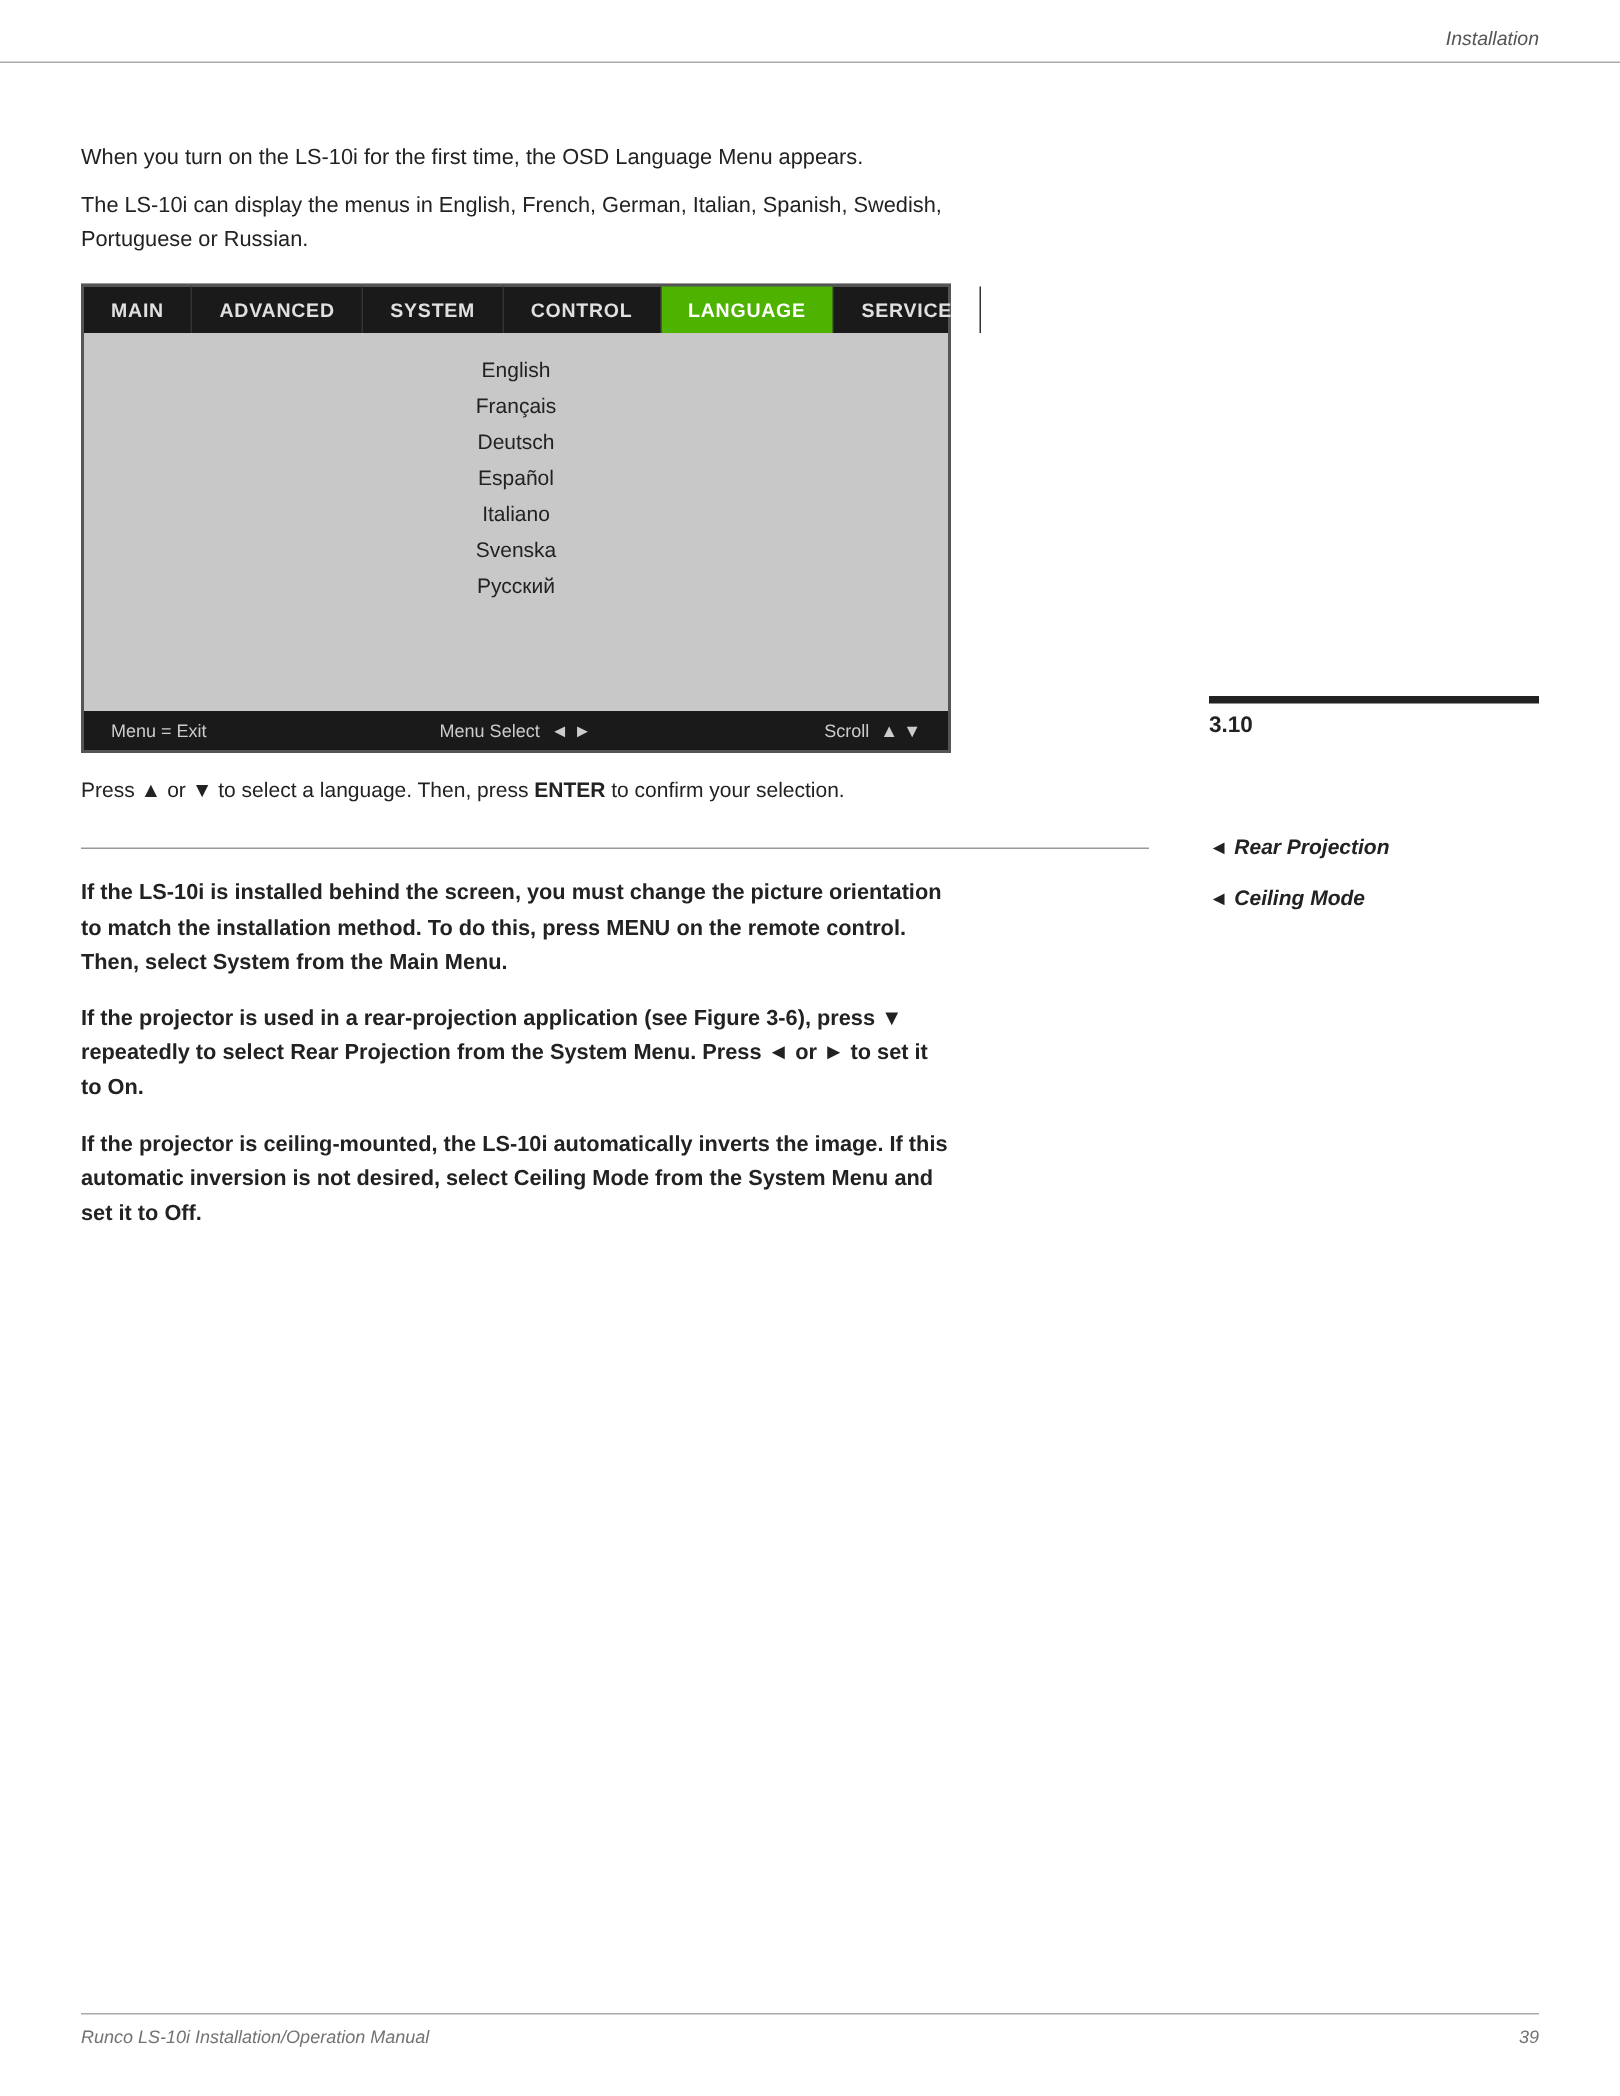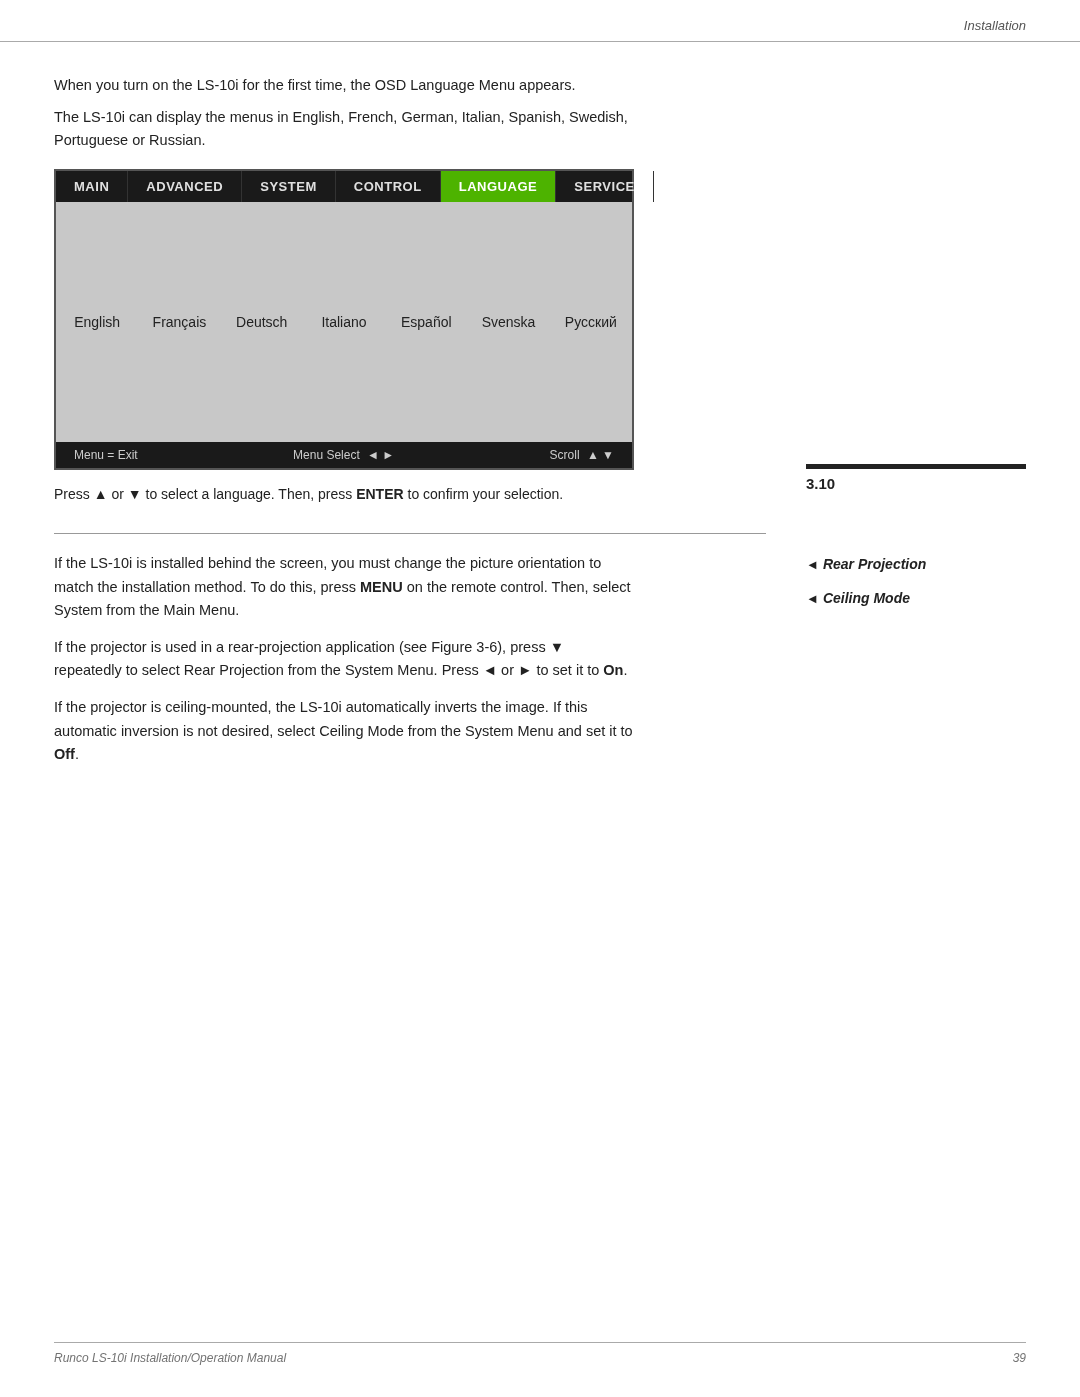--- a/index.html
+++ b/index.html
@@ -25,20 +25,21 @@
     .page-content {
       display: flex;
       flex-direction: row;
       padding: 32px 54px 0 54px;
       gap: 40px;
     }
 
     .left-column {
       flex: 1;
       min-width: 0;
+      margin-top: 20px;
     }
 
     .right-column {
       width: 220px;
       flex-shrink: 0;
     }
 
     
     .section-heading-block {
       margin-bottom: 24px;
@@ -98,21 +99,21 @@
     .osd-menu-item.active {
       background: #4db300;
       color: #ffffff;
     }
 
     .osd-body {
       background: #c8c8c8;
       padding: 12px 0 12px 0;
       min-height: 240px;
       display: flex;
-      flex-direction: row;
+      flex-direction: column;
       align-items: center;
     }
 
     .osd-lang-item {
       font-size: 14px;
       color: #222;
       padding: 4px 0;
       width: 100%;
       text-align: center;
     }
@@ -143,20 +144,21 @@
     
     .section-separator {
       border: none;
       border-top: 1px solid #999;
       margin: 28px 0 0 0;
     }
 
     
     .section-310 {
       margin-top: 18px;
+      font-weight: bold;
     }
 
     .body-text {
       font-size: 14.5px;
       line-height: 1.6;
       margin-bottom: 14px;
       max-width: 580px;
     }
 
     
@@ -214,22 +216,22 @@
         <div class="osd-menu-item">ADVANCED</div>
         <div class="osd-menu-item">SYSTEM</div>
         <div class="osd-menu-item">CONTROL</div>
         <div class="osd-menu-item active">LANGUAGE</div>
         <div class="osd-menu-item">SERVICE</div>
       </div>
       <div class="osd-body">
         <div class="osd-lang-item">English</div>
         <div class="osd-lang-item">Français</div>
         <div class="osd-lang-item">Deutsch</div>
+        <div class="osd-lang-item">Español</div>
         <div class="osd-lang-item">Italiano</div>
-        <div class="osd-lang-item">Español</div>
         <div class="osd-lang-item">Svenska</div>
         <div class="osd-lang-item">Русский</div>
 
         <div style="flex:1; min-height: 60px;"></div>
       </div>
       <div class="osd-footer">
         <span class="osd-footer-item">
           <span>Menu = Exit</span>
         </span>
         <span class="osd-footer-item">

